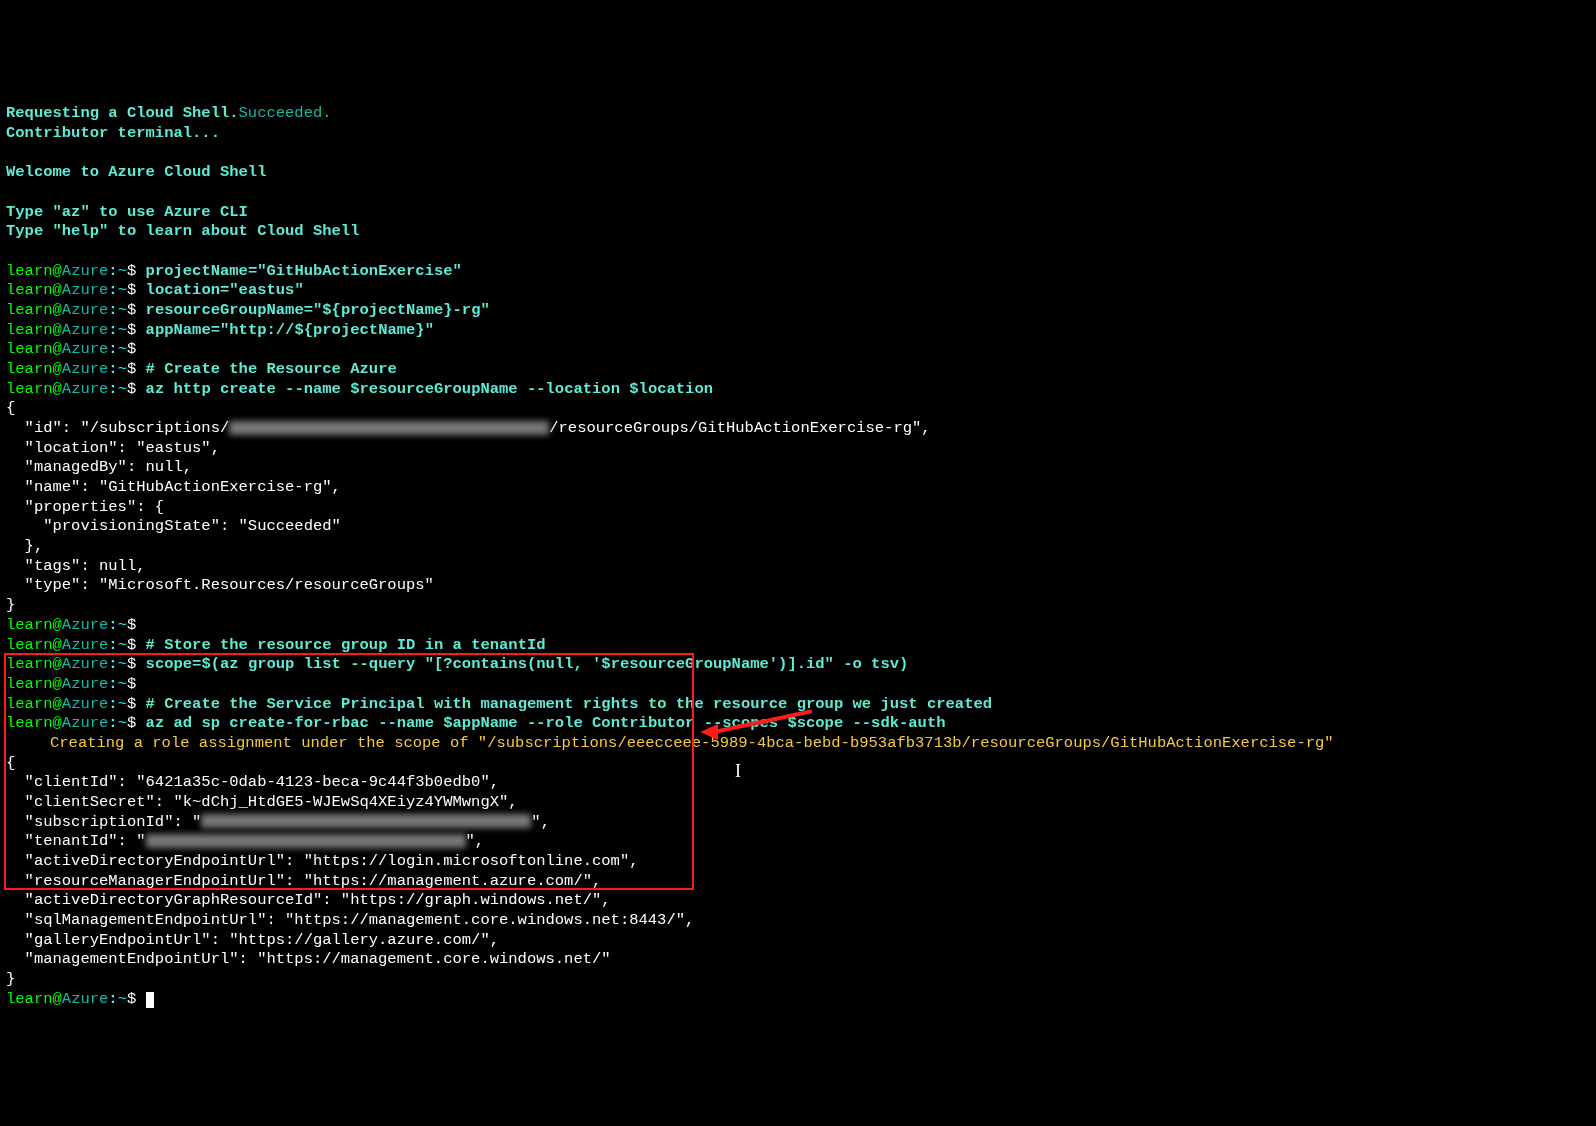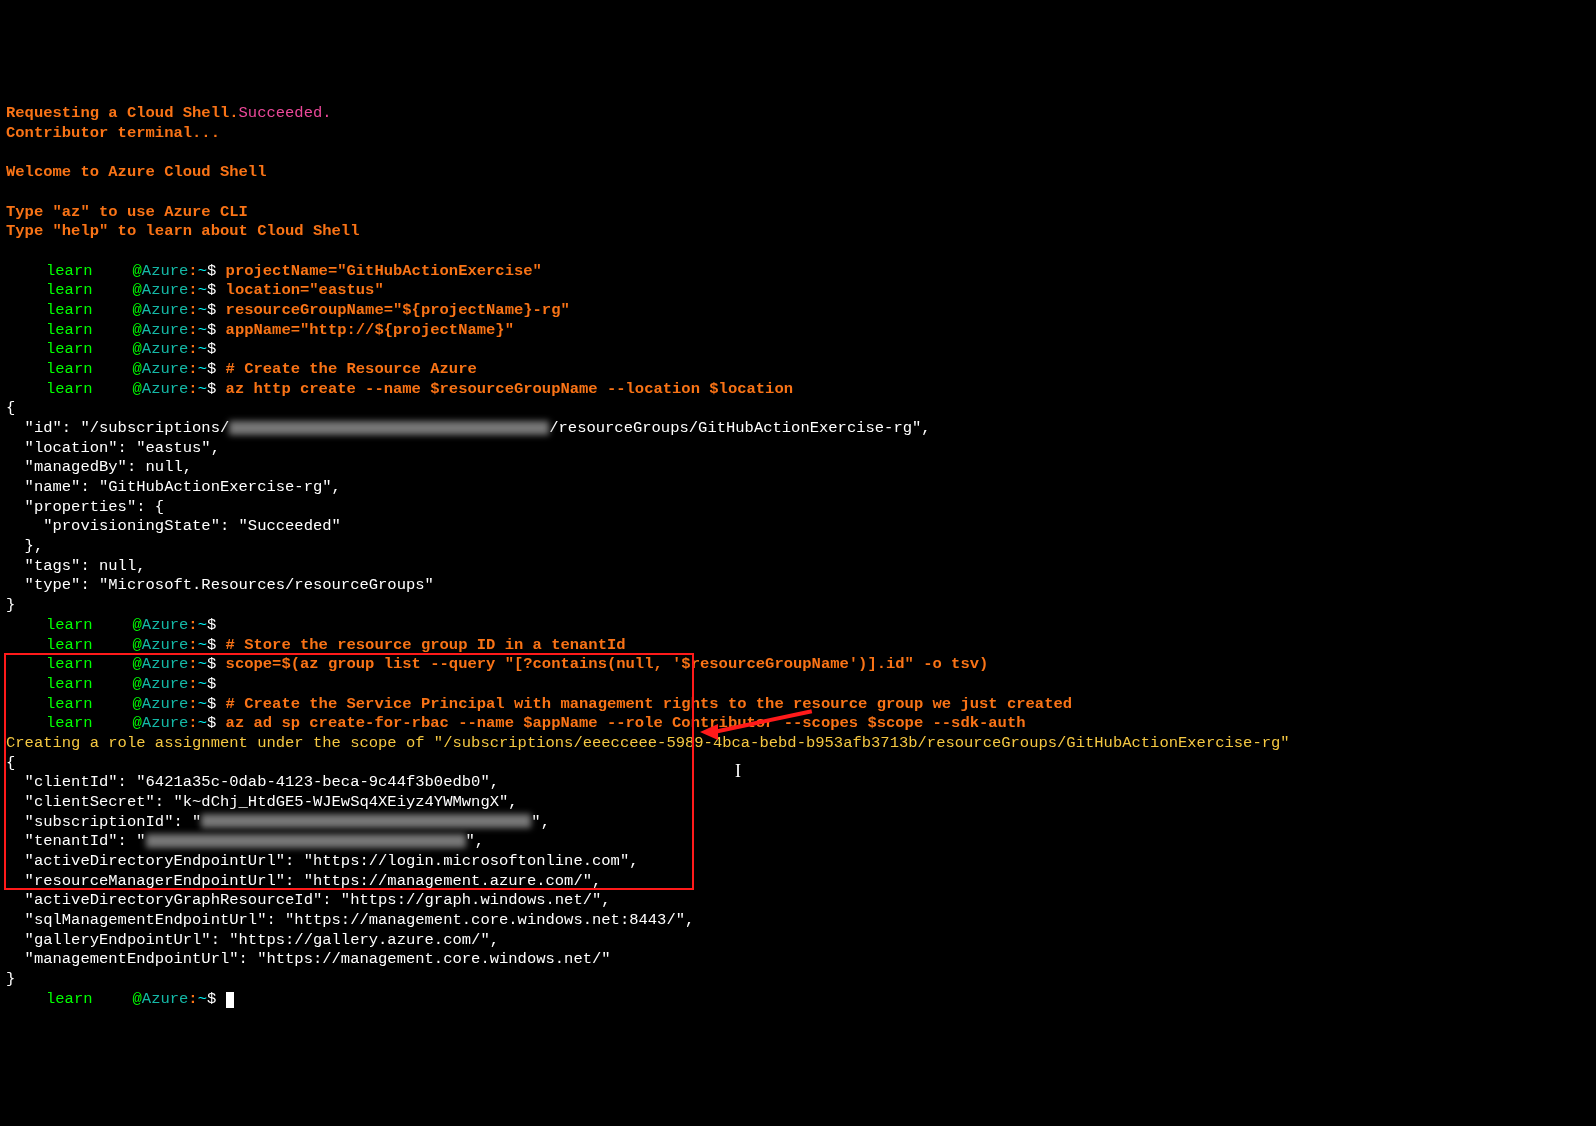--- a/index.html
+++ b/index.html
@@ -6,25 +6,25 @@
   body {
     background: #000;
     color: #fff;
     font-family: "Consolas", "Courier New", monospace;
     font-size: 15.5px;
     line-height: 1.27;
     padding: 6px;
     white-space: pre;
   }
   .term { white-space: pre; }
-  .green { color: #ec4899; }
-  .yellow { color: #f5c842; }
-  .white { color: #f97316; font-weight: bold; }
+  .green { color: #14b8a6; }
+  .yellow { color: #f5c842; margin-left: 44px; }
+  .white { color: #5eead4; font-weight: bold; }
   .grey { color: #ffffff; }
-  .prompt .user { color: #00ff00; margin-left: 40px; }
+  .prompt .user { color: #00ff00; }
   .prompt .host { color: #14b8a6; }
   .prompt .path { color: #00ffff; }
   .prompt .dollar { color: #ffffff; }
   .blur {
     display: inline-block;
     background: #777;
     color: transparent;
     filter: blur(3px);
     border-radius: 1px;
     height: 14px;

